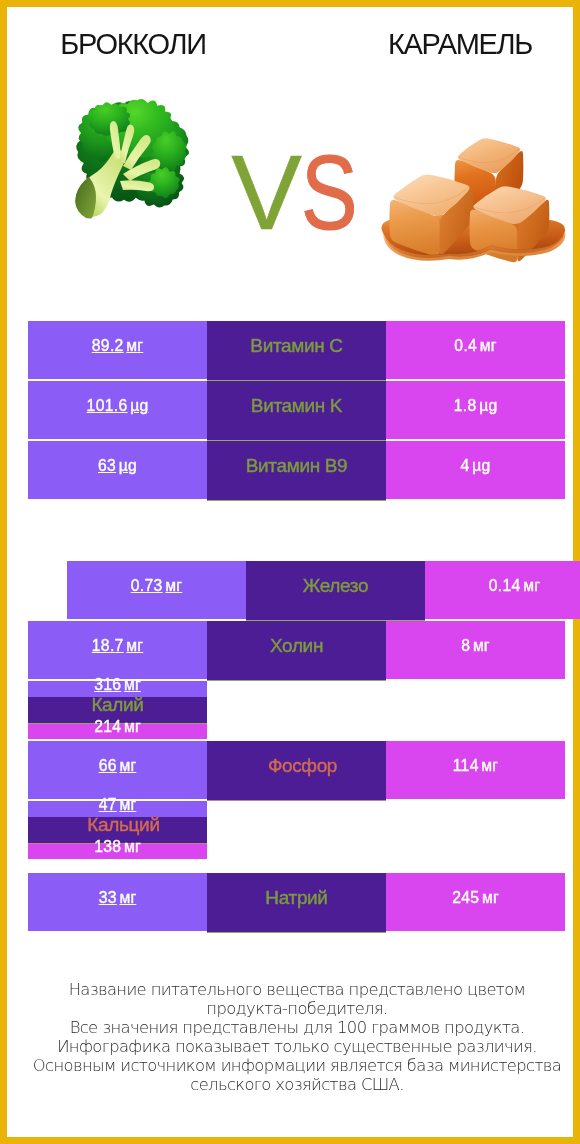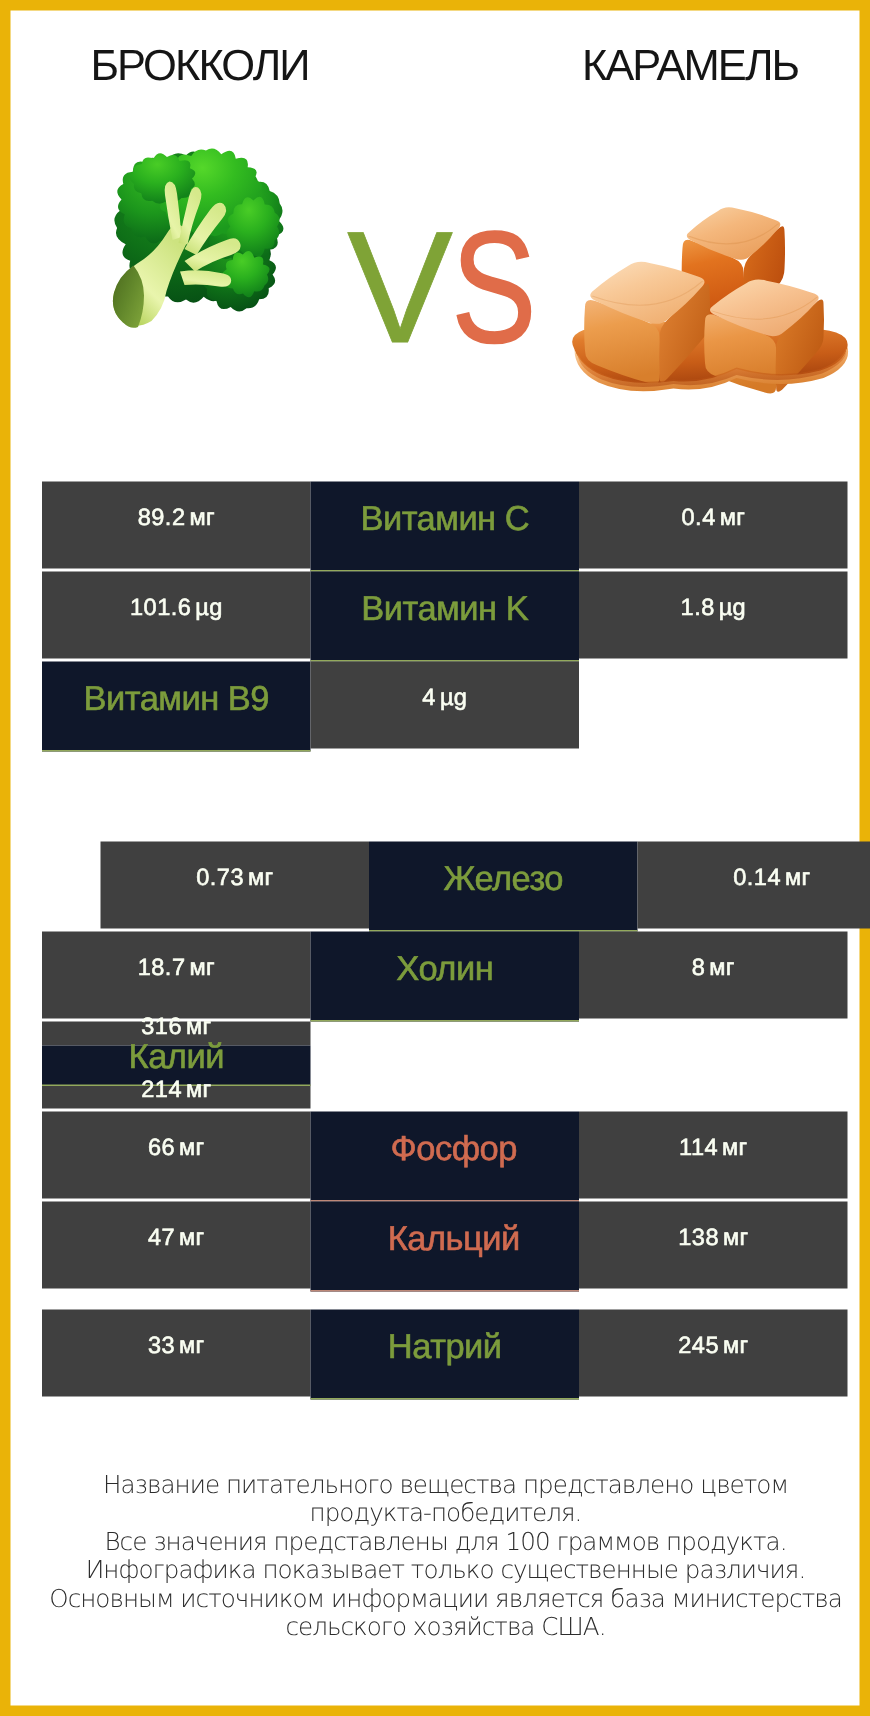--- a/index.html
+++ b/index.html
@@ -35,23 +35,23 @@
   .cell{display:flex;align-items:center;justify-content:center;
         box-sizing:border-box;line-height:1;}
   .c-left > span, .c-right > span{position:relative;top:-4.5px;white-space:nowrap;}
   .c-mid > span{position:relative;top:-5.8px;white-space:nowrap;}
   .c-left,.c-right{width:179px;color:#FAFEF2;font-weight:400;font-size:14px;
       font-family:"Liberation Sans",sans-serif;letter-spacing:-0.1px;}
   .num{font-size:15.7px;font-weight:400;letter-spacing:0.35px;
         -webkit-text-stroke:0.42px #FAFEF2;}
   .unit{font-size:15.7px;font-weight:400;margin-left:2.6px;letter-spacing:0.2px;
          -webkit-text-stroke:0.42px #FAFEF2;}
-  .c-left{background:#404040;}
-  .c-right{background:#404040;}
-  .c-mid{width:179px;background:#0f172a;height:60.3px;margin-top:0px;font-size:23px;font-weight:400;
+  .c-left{background:#8b5cf6;text-decoration:underline;}
+  .c-right{background:#d946ef;}
+  .c-mid{width:179px;background:#4c1d95;height:60.3px;margin-top:0px;font-size:19px;font-weight:400;
          font-family:"Liberation Sans",sans-serif;letter-spacing:-0.35px;
          border-bottom:1.2px solid #93A95C;}
   .c-mid.win-right{border-bottom-color:#BE8878;padding-left:12px;}
   .c-mid.win-left{color:#7C9C3C;-webkit-text-stroke:0.4px #7C9C3C;}
   .c-mid.win-right{color:#D06B50;-webkit-text-stroke:0.4px #D06B50;}
 
   
   .footer{position:absolute;left:0;top:972.5px;width:580px;text-align:center;
           font-size:16.4px;line-height:19.0px;color:#2C2C2C;font-weight:300;
           font-family:"DejaVu Sans",sans-serif;letter-spacing:-0.63px;}
@@ -218,20 +218,23 @@
           <span><span class="num">101.6</span><span class="unit">µg</span></span>
         </div>
         <div class="cell c-mid win-left">
           <span>Витамин K</span>
         </div>
         <div class="cell c-right">
           <span><span class="num">1.8</span><span class="unit">µg</span></span>
         </div>
       </div>
       <div class="row" style="top: 120px;">
+        <div class="cell c-left">
+          <span><span class="num">63</span><span class="unit">µg</span></span>
+        </div>
         <div class="cell c-mid win-left">
           <span>Витамин B9</span>
         </div>
         <div class="cell c-right">
           <span><span class="num">4</span><span class="unit">µg</span></span>
         </div>
       </div>
       <div class="row" style="top: 240px; margin-left: 39px;">
         <div class="cell c-left">
           <span><span class="num">0.73</span><span class="unit">мг</span></span>
@@ -269,21 +272,21 @@
         <div class="cell c-left">
           <span><span class="num">66</span><span class="unit">мг</span></span>
         </div>
         <div class="cell c-mid win-right">
           <span>Фосфор</span>
         </div>
         <div class="cell c-right">
           <span><span class="num">114</span><span class="unit">мг</span></span>
         </div>
       </div>
-      <div class="row" style="top: 480px;">
+      <div class="row" style="top: 480px; flex-direction: column;">
         <div class="cell c-left">
           <span><span class="num">47</span><span class="unit">мг</span></span>
         </div>
         <div class="cell c-mid win-right">
           <span>Кальций</span>
         </div>
         <div class="cell c-right">
           <span><span class="num">138</span><span class="unit">мг</span></span>
         </div>
       </div>

